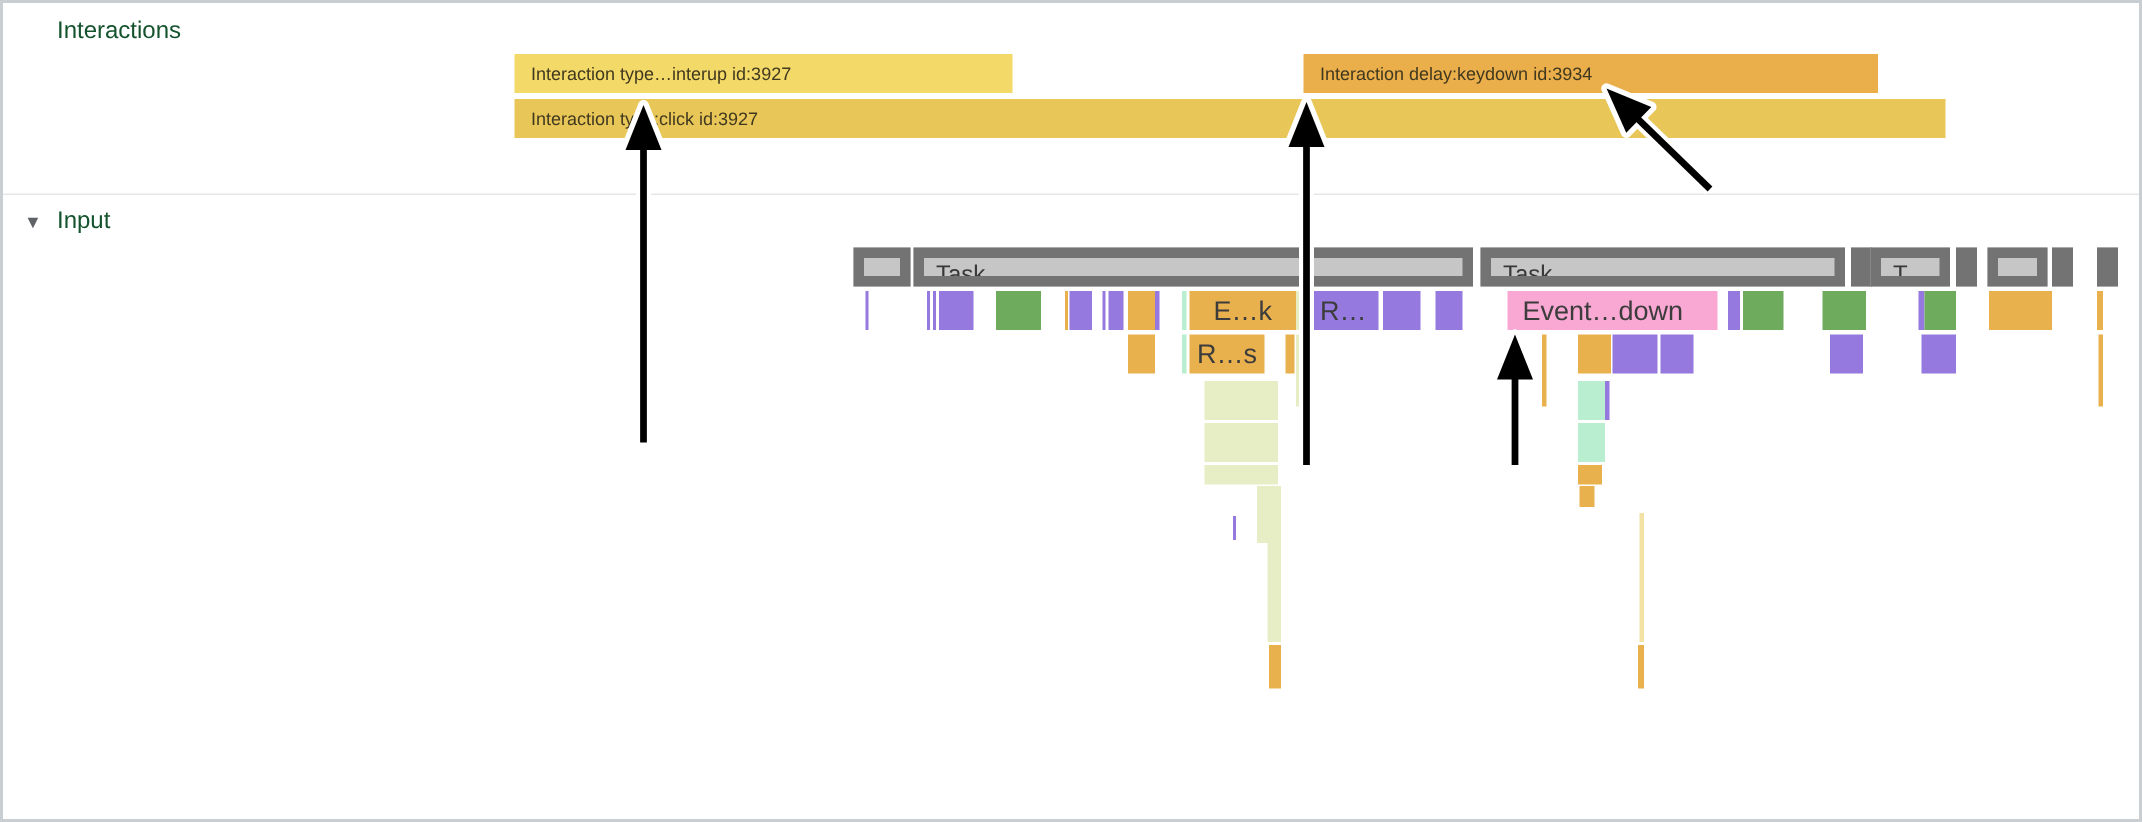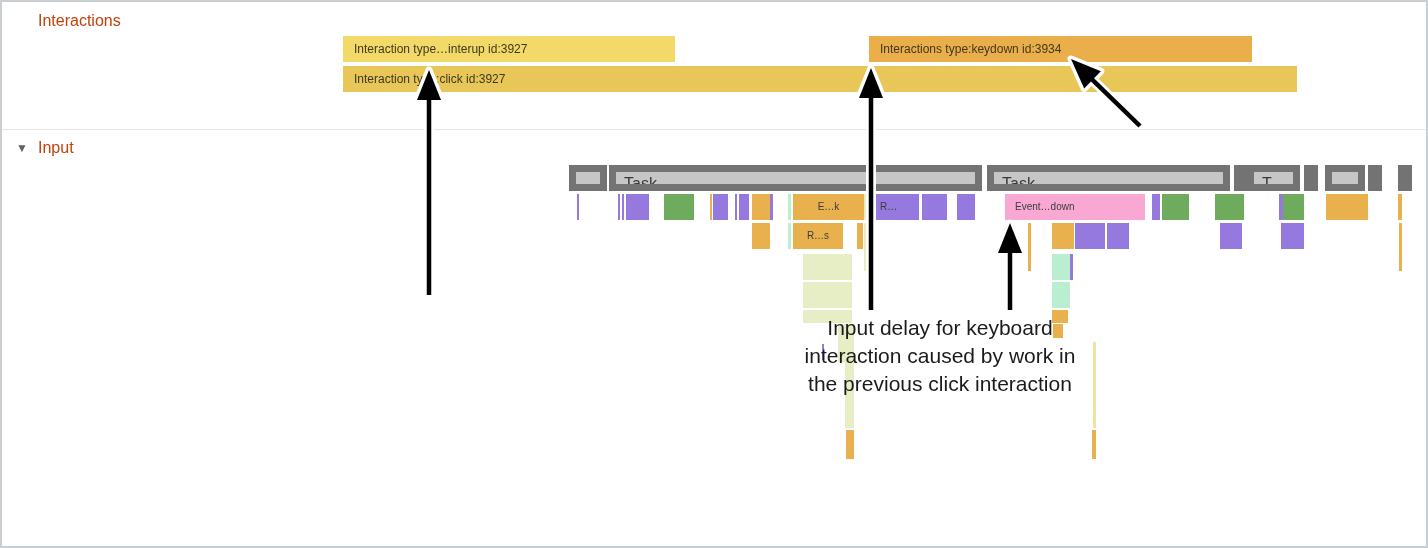--- a/index.html
+++ b/index.html
@@ -8,24 +8,24 @@
     background:#ffffff;border:2px solid #c9ced2;box-sizing:border-box;overflow:hidden;
   }
   .abs{position:absolute;}
   .gridline{position:absolute;top:2px;bottom:2px;width:1px;background:#ececec;}
   .divider{position:absolute;left:0;right:0;height:1px;background:#e7e7e7;}
   .dotted{
     position:absolute;top:4px;bottom:4px;width:4px;
     background:repeating-linear-gradient(to bottom,#adadad 0 4px,transparent 4px 10px);
     opacity:.75;
   }
-  .track-label{position:absolute;font-size:16px;color:#c2410c;white-space:nowrap;}
+  .track-label{position:absolute;font-size:16px;color:#14532d;white-space:nowrap;}
   .expander{position:absolute;font-size:12px;color:#5f6368;}
   .seg{
-    position:absolute;box-sizing:border-box;font-size:10px;color:#3c3c3c;
+    position:absolute;box-sizing:border-box;font-size:18px;color:#3c3c3c;
     white-space:nowrap;overflow:hidden;
   }
   .seg.task{background:#c6c6c6;border:7px solid #737373;font-size:16px;color:#383838;}
   .ibar{
     position:absolute;box-sizing:border-box;font-size:12px;color:#41391f;
     white-space:nowrap;overflow:hidden;padding-left:11px;
   }
   .ann{
     position:absolute;font-size:21px;line-height:28px;color:#1b1b1b;
     text-align:center;white-space:pre-line;
@@ -55,21 +55,21 @@
   <div class="divider" id="track-divider" style="top: 127px;"></div>
 
   <div class="track-label" style="left:36px;top:10px;">Interactions</div>
 
   <span class="expander" style="left:14px;top:139px;">▼</span>
 
   <div class="track-label" style="left:36px;top:137px;">Input</div>
 
   <div id="layer-bars" class="abs">
       <div class="ibar" style="left: 341px; top: 34px; width: 332px; height: 26px; line-height: 26px; background: rgb(242, 217, 104);">Interaction type…interup id:3927</div>
-      <div class="ibar" style="left: 867px; top: 34px; width: 383px; height: 26px; line-height: 26px; background: rgb(234, 174, 75);">Interactions type:keydown id:3934</div>
+      <div class="ibar" style="left: 867px; top: 34px; width: 383px; height: 26px; line-height: 26px; background: rgb(234, 174, 75);">Interaction delay:keydown id:3934</div>
       <div class="ibar" style="left: 341px; top: 64px; width: 954px; height: 26px; line-height: 26px; background: rgb(232, 199, 88);">Interaction type:click id:3927</div>
       <div class="seg task" style="left: 567px; top: 163px; width: 38px; height: 26px; line-height: 24px;"></div>
       <div class="seg task" style="left: 607px; top: 163px; width: 373px; height: 26px; line-height: 24px; padding-left: 8px;">Task</div>
       <div class="seg task" style="left: 985px; top: 163px; width: 243px; height: 26px; line-height: 24px; padding-left: 8px;">Task</div>
       <div class="seg task" style="left: 1232px; top: 163px; width: 10px; height: 26px; line-height: 24px;"></div>
       <div class="seg task" style="left: 1245px; top: 163px; width: 53px; height: 26px; line-height: 24px; padding-left: 8px;">T…</div>
       <div class="seg task" style="left: 1302px; top: 163px; width: 8px; height: 26px; line-height: 24px;"></div>
       <div class="seg task" style="left: 1323px; top: 163px; width: 40px; height: 26px; line-height: 24px;"></div>
       <div class="seg task" style="left: 1366px; top: 163px; width: 6px; height: 26px; line-height: 24px;"></div>
       <div class="seg task" style="left: 1396px; top: 163px; width: 4px; height: 26px; line-height: 24px;"></div>
@@ -126,23 +126,20 @@
       <div class="seg" style="left: 1090px; top: 428px; width: 4px; height: 29px; line-height: 29px; background: rgb(233, 177, 78);"></div>
     </div>
 
   <div id="layer-dotted" class="abs">
       <div class="dotted" style="left: 936px;"></div>
       <div class="dotted" style="left: 1332px;"></div>
     </div>
 
 
 
-  <div class="ann" style="left:768px;top:312px;width:340px;">Input delay for keyboard
-interaction caused by work in
-the previous click interaction</div>
 
   <svg id="arrow-overlay" width="1428" height="548" viewBox="0 0 1428 548">
       <line x1="427" y1="293" x2="427" y2="94" stroke="#ffffff" stroke-width="10"></line>
       <polygon points="427,68 439,98 415,98" fill="none" stroke="#ffffff" stroke-width="7" stroke-linejoin="round"></polygon>
       <line x1="427" y1="293" x2="427" y2="94" stroke="#000000" stroke-width="4.5"></line>
       <polygon points="427,68 439,98 415,98" fill="#000000"></polygon>
       <line x1="869" y1="308" x2="869" y2="92" stroke="#ffffff" stroke-width="10"></line>
       <polygon points="869,66 881,96 857,96" fill="none" stroke="#ffffff" stroke-width="7" stroke-linejoin="round"></polygon>
       <line x1="869" y1="308" x2="869" y2="92" stroke="#000000" stroke-width="4.5"></line>
       <polygon points="869,66 881,96 857,96" fill="#000000"></polygon>

